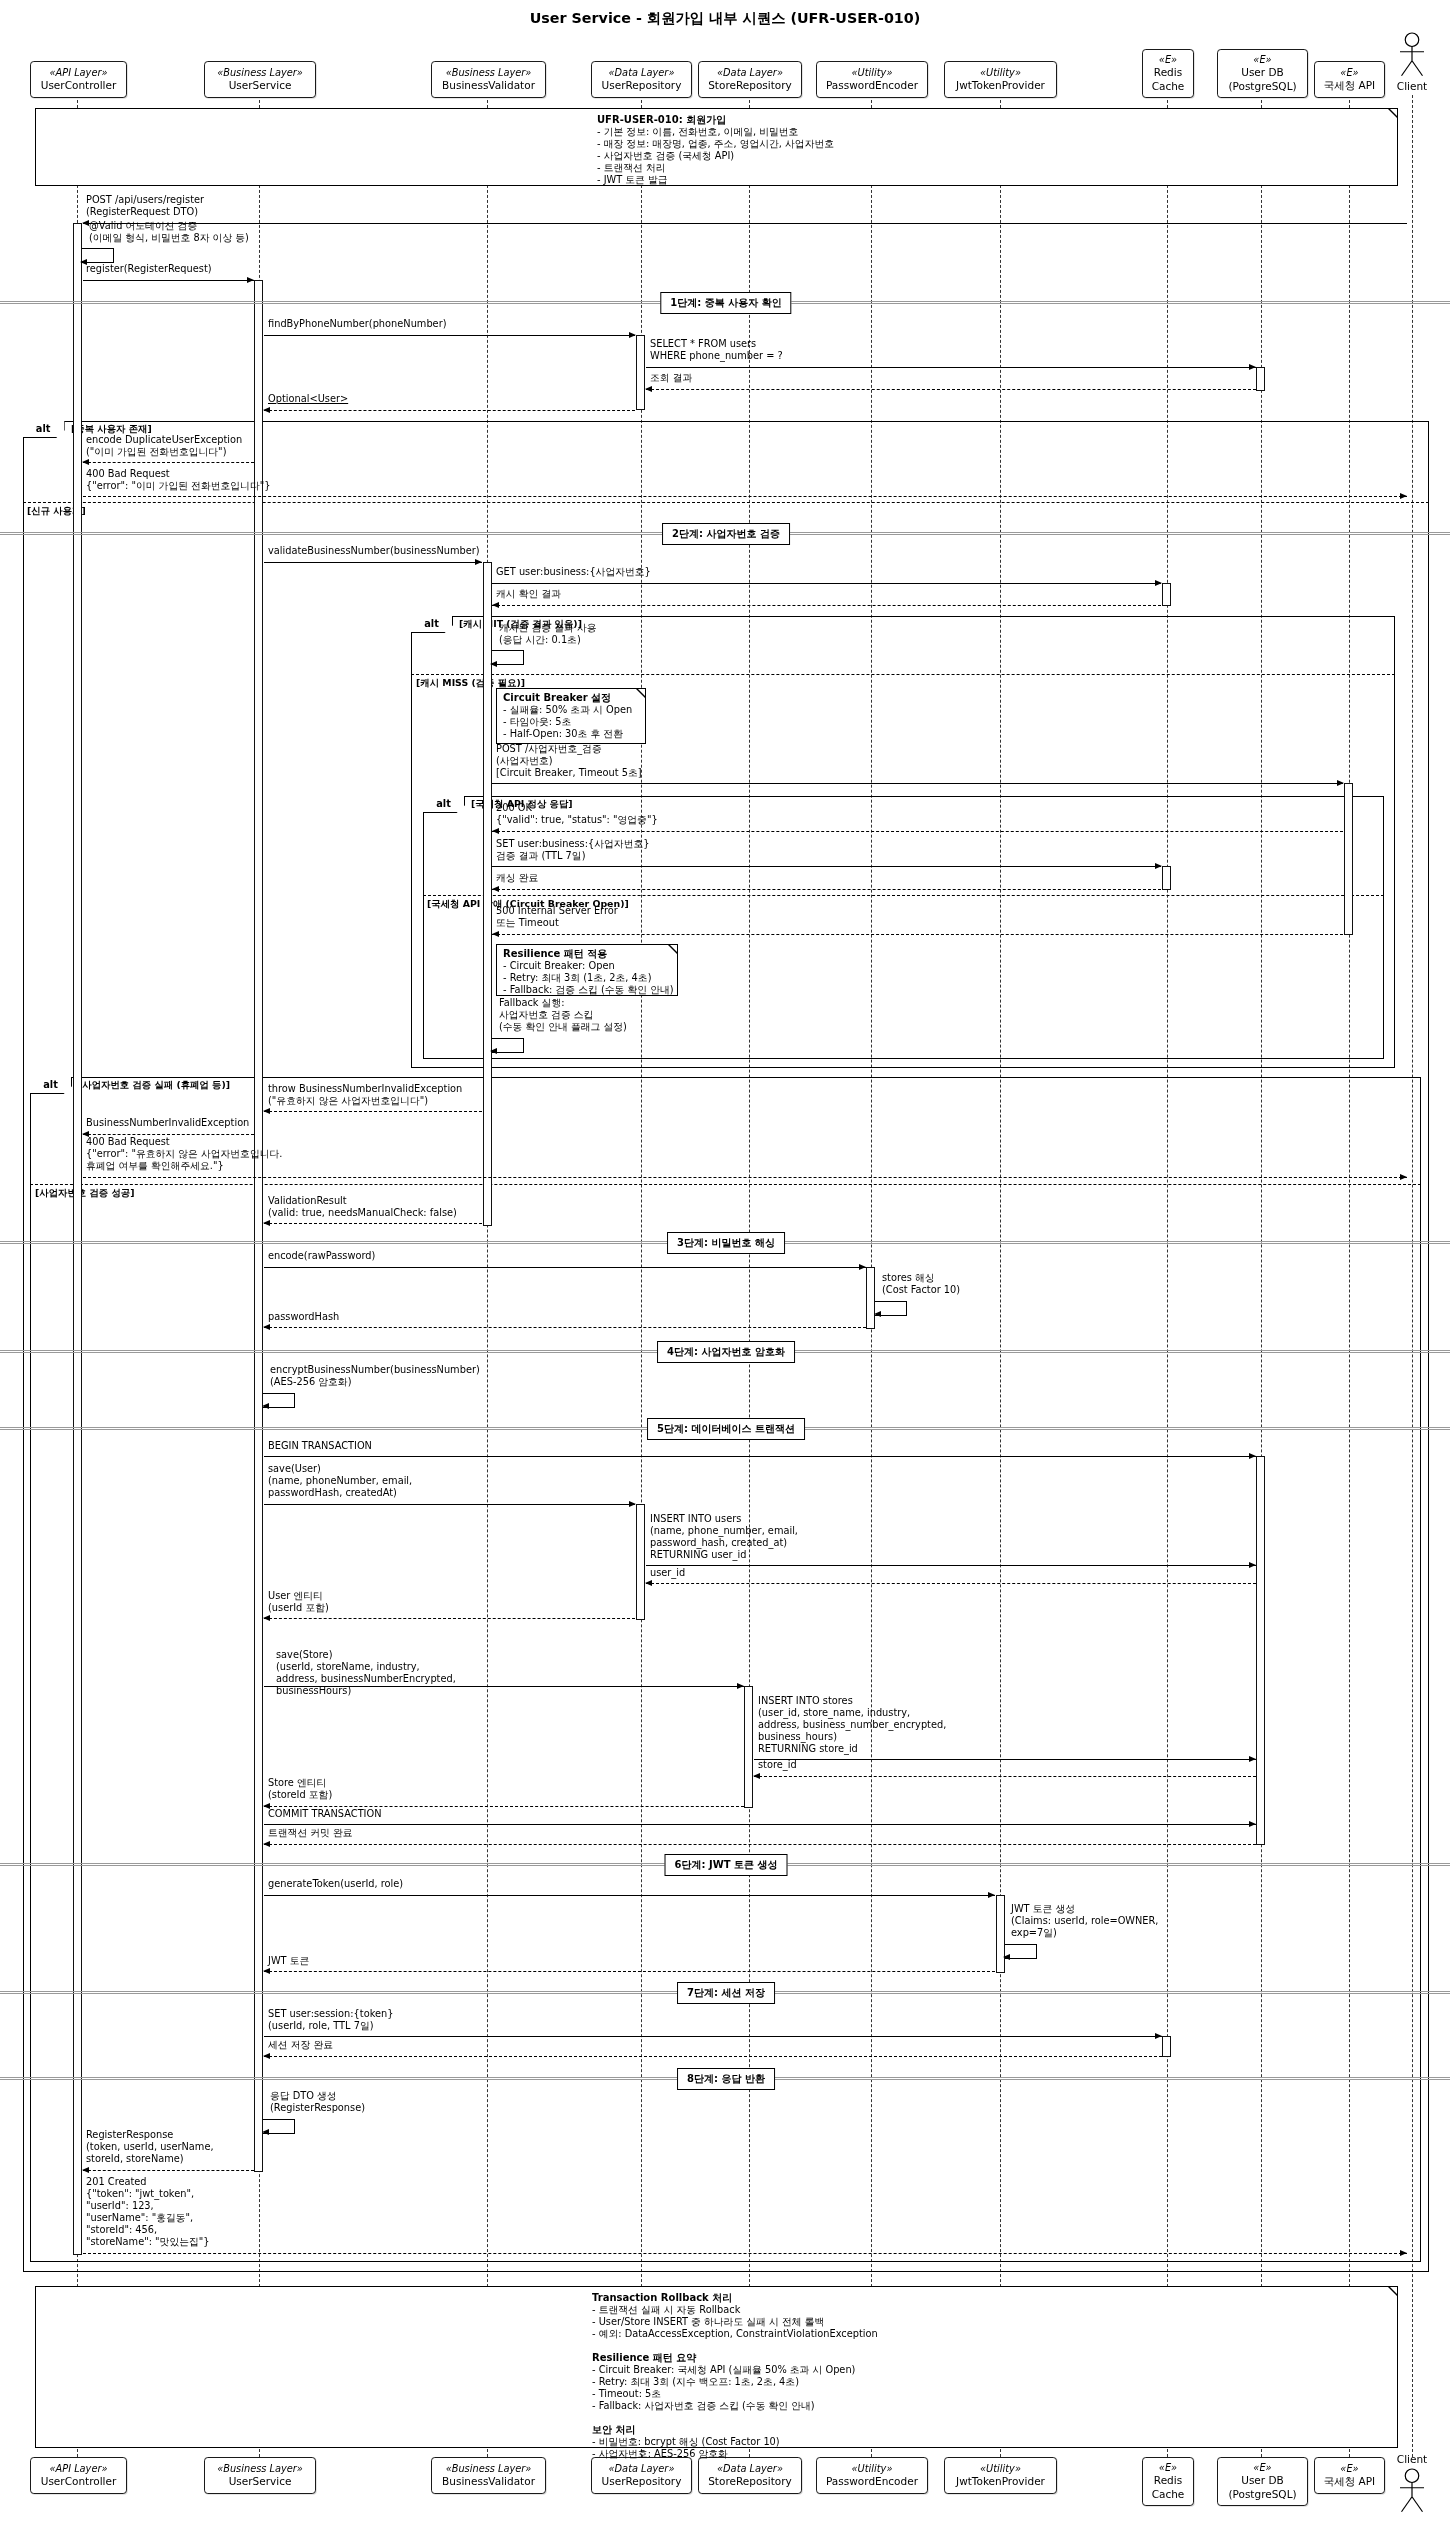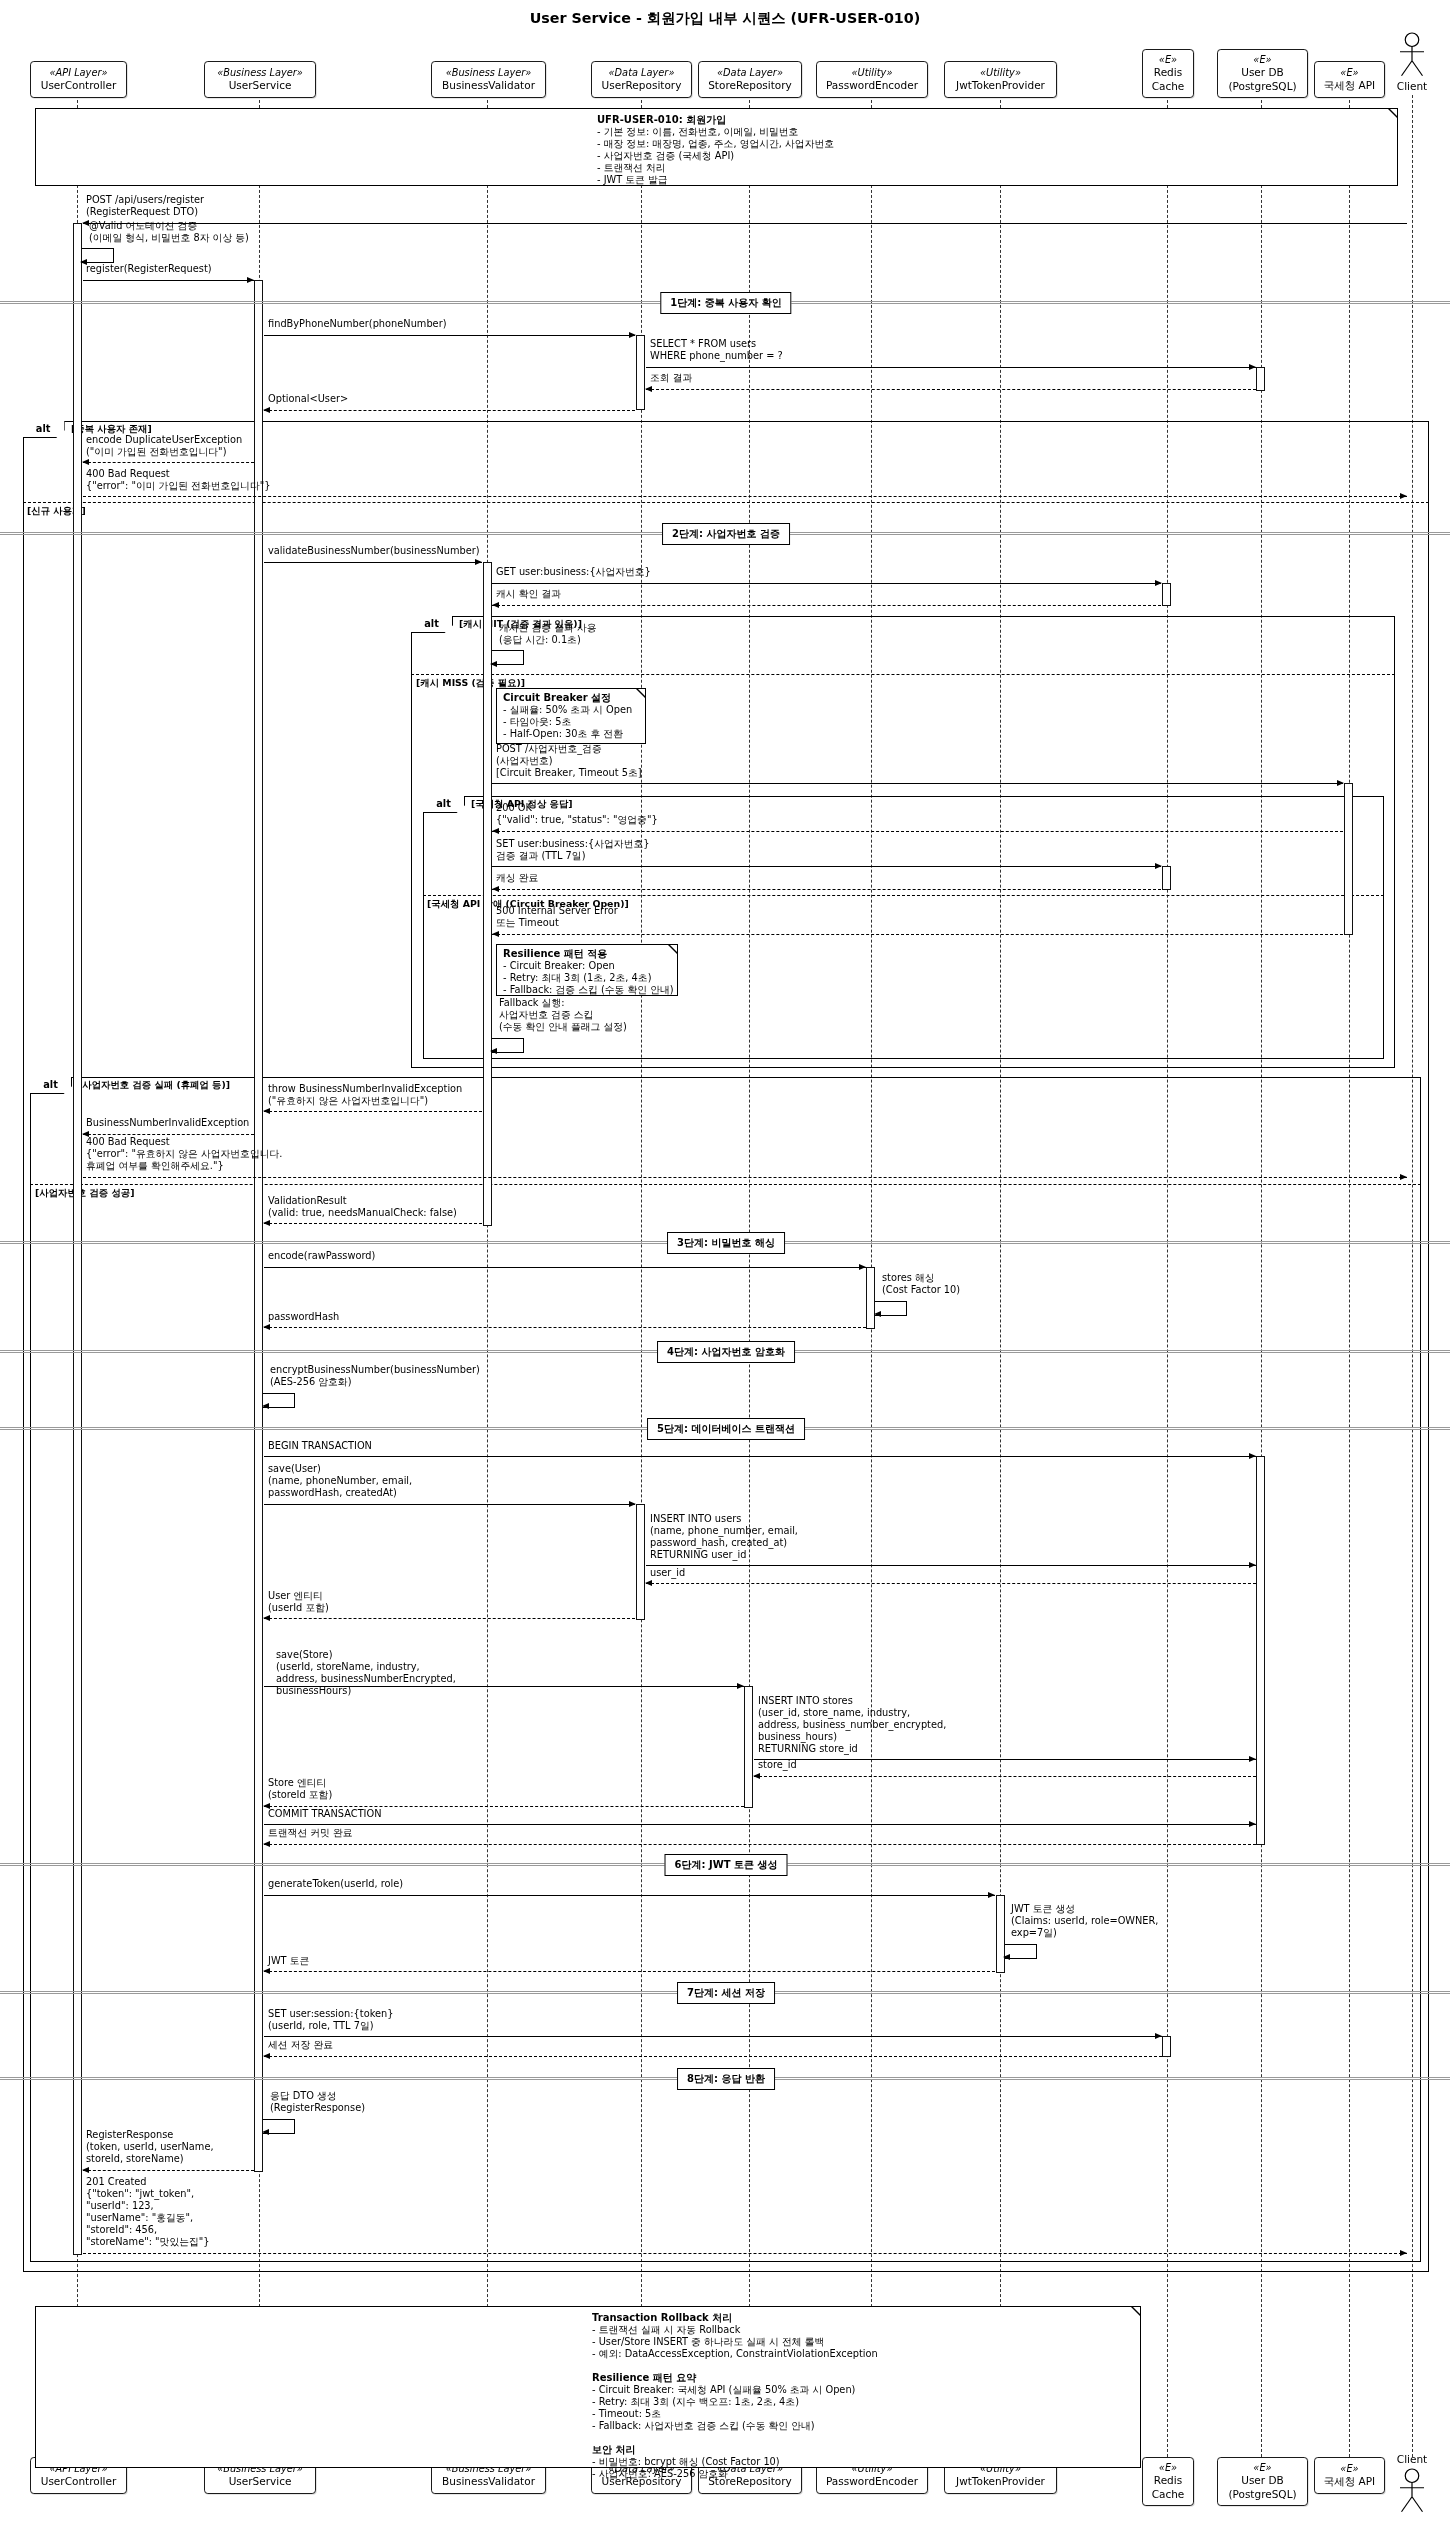--- a/index.html
+++ b/index.html
@@ -210,21 +210,21 @@
       <div class="ntext" style="left: 561px; top: 4.5px;"><div><b>UFR-USER-010: 회원가입</b></div><div>- 기본 정보: 이름, 전화번호, 이메일, 비밀번호</div><div>- 매장 정보: 매장명, 업종, 주소, 영업시간, 사업자번호</div><div>- 사업자번호 검증 (국세청 API)</div><div>- 트랜잭션 처리</div><div>- JWT 토큰 발급</div></div>
     </div>
     <div class="note" style="left: 496px; top: 688px; width: 150px; height: 56px;">
       <div class="fold"></div>
       <div class="ntext" style="left: 6px; top: 3px;"><div><b>Circuit Breaker 설정</b></div><div>- 실패율: 50% 초과 시 Open</div><div>- 타임아웃: 5초</div><div>- Half-Open: 30초 후 전환</div></div>
     </div>
     <div class="note" style="left: 496px; top: 944px; width: 182px; height: 52px;">
       <div class="fold"></div>
       <div class="ntext" style="left: 6px; top: 3px;"><div><b>Resilience 패턴 적용</b></div><div>- Circuit Breaker: Open</div><div>- Retry: 최대 3회 (1초, 2초, 4초)</div><div>- Fallback: 검증 스킵 (수동 확인 안내)</div></div>
     </div>
-    <div class="note" style="left: 35px; top: 2286px; width: 1106px; height: 162px; margin-top: 20px;">
+    <div class="note" style="left: 35px; top: 2286px; width: 1363px; height: 162px;">
       <div class="fold"></div>
       <div class="ntext" style="left: 556px; top: 4.5px;"><div><b>Transaction Rollback 처리</b></div><div>- 트랜잭션 실패 시 자동 Rollback</div><div>- User/Store INSERT 중 하나라도 실패 시 전체 롤백</div><div>- 예외: DataAccessException, ConstraintViolationException</div><div>&nbsp;</div><div><b>Resilience 패턴 요약</b></div><div>- Circuit Breaker: 국세청 API (실패율 50% 초과 시 Open)</div><div>- Retry: 최대 3회 (지수 백오프: 1초, 2초, 4초)</div><div>- Timeout: 5초</div><div>- Fallback: 사업자번호 검증 스킵 (수동 확인 안내)</div><div>&nbsp;</div><div><b>보안 처리</b></div><div>- 비밀번호: bcrypt 해싱 (Cost Factor 10)</div><div>- 사업자번호: AES-256 암호화</div></div>
     </div>
     <div class="msgline solid" style="left: 83px; top: 223px; width: 1324px;"></div>
     <div class="arrowhead left" style="left: 82px; top: 220px;"></div>
     <div class="msglabel" style="left: 86px; top: 194px;"><div>POST /api/users/register</div><div>(RegisterRequest DTO)</div></div>
     <div class="selfloop" style="left: 82px; top: 248px;"></div>
     <div class="arrowhead left" style="left: 80px; top: 259px;"></div>
     <div class="msglabel" style="left: 89px; top: 220px;"><div>@Valid 어노테이션 검증</div><div>(이메일 형식, 비밀번호 8자 이상 등)</div></div>
     <div class="msgline solid" style="left: 83px; top: 280px; width: 171px;"></div>
@@ -234,21 +234,21 @@
     <div class="arrowhead right" style="left: 629px; top: 332px;"></div>
     <div class="msglabel" style="left: 268px; top: 318px;"><div>findByPhoneNumber(phoneNumber)</div></div>
     <div class="msgline solid" style="left: 646px; top: 367px; width: 610px;"></div>
     <div class="arrowhead right" style="left: 1249px; top: 364px;"></div>
     <div class="msglabel" style="left: 650px; top: 338px;"><div>SELECT * FROM users</div><div>WHERE phone_number = ?</div></div>
     <div class="msgline dashed" style="left: 646px; top: 389px; width: 610px;"></div>
     <div class="arrowhead left" style="left: 645px; top: 386px;"></div>
     <div class="msglabel" style="left: 650px; top: 372px;"><div>조회 결과</div></div>
     <div class="msgline dashed" style="left: 264px; top: 410px; width: 371px;"></div>
     <div class="arrowhead left" style="left: 263px; top: 407px;"></div>
-    <div class="msglabel" style="left: 268px; top: 393px;"><div>Optional&lt;User&gt;</div></div>
+    <div class="msglabel" style="left: 268px; top: 393px; text-decoration: underline;"><div>Optional&lt;User&gt;</div></div>
     <div class="msgline dashed" style="left: 83px; top: 462px; width: 171px;"></div>
     <div class="arrowhead left" style="left: 82px; top: 459px;"></div>
     <div class="msglabel" style="left: 86px; top: 434px;"><div>encode DuplicateUserException</div><div>("이미 가입된 전화번호입니다")</div></div>
     <div class="msgline dashed" style="left: 83px; top: 496px; width: 1324px;"></div>
     <div class="arrowhead right" style="left: 1400px; top: 493px;"></div>
     <div class="msglabel" style="left: 86px; top: 468px;"><div>400 Bad Request</div><div>{"error": "이미 가입된 전화번호입니다"}</div></div>
     <div class="msgline solid" style="left: 264px; top: 562px; width: 218px;"></div>
     <div class="arrowhead right" style="left: 475px; top: 559px;"></div>
     <div class="msglabel" style="left: 268px; top: 545px;"><div>validateBusinessNumber(businessNumber)</div></div>
     <div class="msgline solid" style="left: 492px; top: 583px; width: 669px;"></div>

